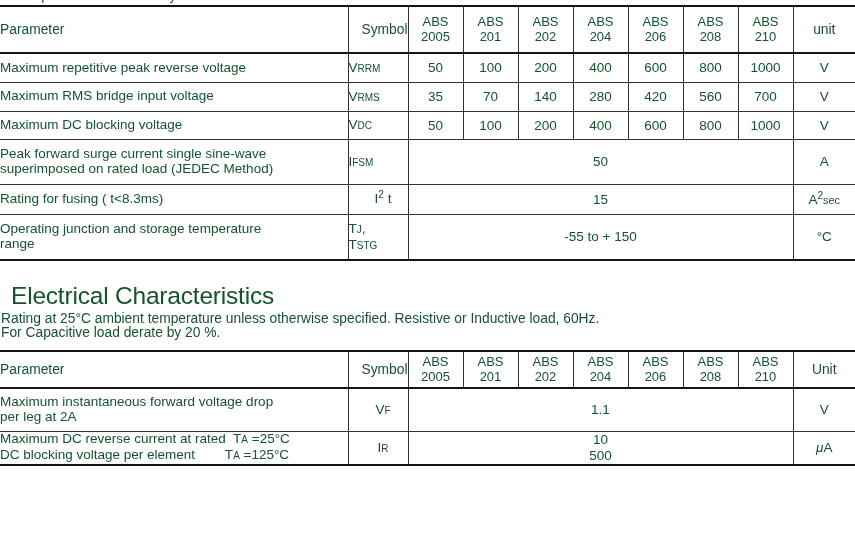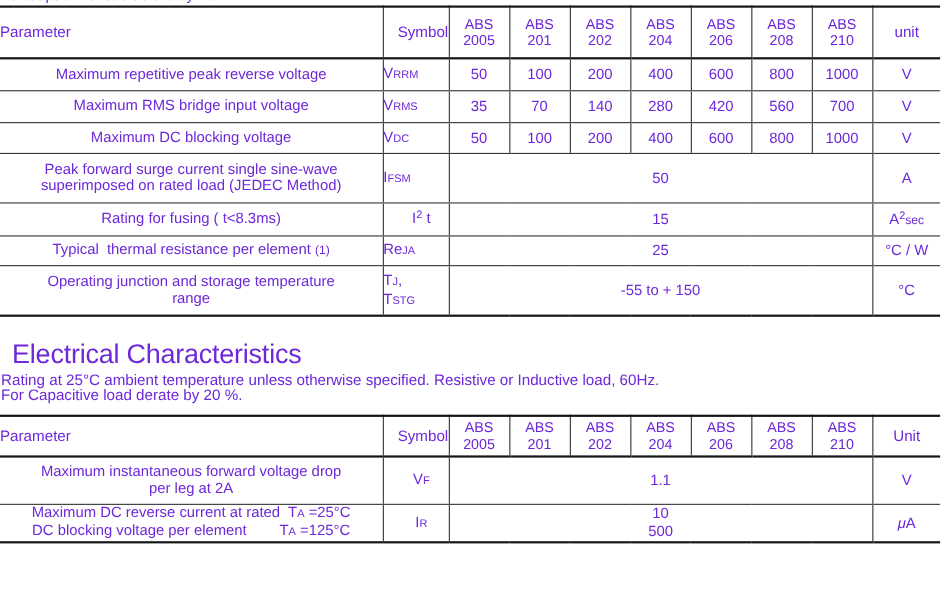--- a/index.html
+++ b/index.html
@@ -1,39 +1,39 @@
 <!DOCTYPE html>
 <html><head>
 <meta charset="utf-8">
 <style>
   html,body { margin:0; padding:0; background:#ffffff; }
   .page {
     position:relative; width:855px; height:548px; overflow:hidden;
-    background:#ffffff; color:#6d28d9;
+    background:#ffffff; color:#14532d;
     font-family:"Liberation Sans","DejaVu Sans",sans-serif;
     font-size:13.5px;
   }
   
   .top-clip { height:5px; overflow:hidden; }
   .top-clip span { display:block; margin-top:-12px; font-size:13.5px; }
 
   table.dtable { border-collapse:collapse; table-layout:fixed; width:855px;
                  border-top:2.2px solid #151515; }
   table.dtable th, table.dtable td { padding:0; vertical-align:middle; font-weight:normal; }
   table.dtable tr > *:not(:first-child) { border-left:1.4px solid #333333; }
   table.dtable thead th { border-bottom:2px solid #151515; }
   table.dtable tbody td { border-bottom:1.4px solid #333333; }
   table.dtable tbody tr:last-child td { border-bottom:2.2px solid #151515; }
 
   th.h-param { text-align:left; padding-left:5px; font-weight:bold; font-size:13.8px; }
   th.h-sym   { text-align:right; font-weight:bold; font-size:13.8px; }
   th.h-model { text-align:center; font-size:13px; line-height:14.5px; }
   th.h-unit  { text-align:center; font-weight:bold; font-size:13.8px; }
 
-  td.param { text-align:center; padding-left:5px; line-height:14.5px; }
+  td.param { text-align:left; padding-left:5px; line-height:14.5px; }
   td.sym   { text-align:left; padding-left:7px; line-height:15px; }
   td.sym.c { text-align:center; padding-left:10px; }
   td.val   { text-align:center; }
   td.val.two { line-height:16px; }
   td.unit  { text-align:center; }
 
   
   .v-sub { font-size:10px; }
   .v-sup { font-size:10px; position:relative; top:-5px; }
   .v-sm  { font-size:11px; }
@@ -133,26 +133,20 @@
         <td class="sym">I<span class="v-sub">FSM</span></td>
         <td class="val" colspan="7">50</td>
         <td class="unit">A</td>
       </tr>
       <tr class="r30">
         <td class="param">Rating for fusing ( t&lt;8.3ms)</td>
         <td class="sym c">I<span class="v-sup">2</span> t</td>
         <td class="val" colspan="7">15</td>
         <td class="unit">A<span class="v-sup">2</span><span class="v-sm">sec</span></td>
       </tr>
-      <tr class="r27">
-        <td class="param">Typical&nbsp; thermal resistance per element <span class="v-sm">(1)</span></td>
-        <td class="sym">Re<span class="v-sub">JA</span></td>
-        <td class="val" colspan="7">25</td>
-        <td class="unit">°C / W</td>
-      </tr>
       <tr class="r46">
         <td class="param">Operating junction and storage temperature<br>range</td>
         <td class="sym">T<span class="v-sub">J</span>,<br>T<span class="v-sub">STG</span></td>
         <td class="val" colspan="7">-55 to + 150</td>
         <td class="unit">°C</td>
       </tr>
     </tbody>
   </table>
 
   <div class="section-title">Electrical Characteristics</div>

